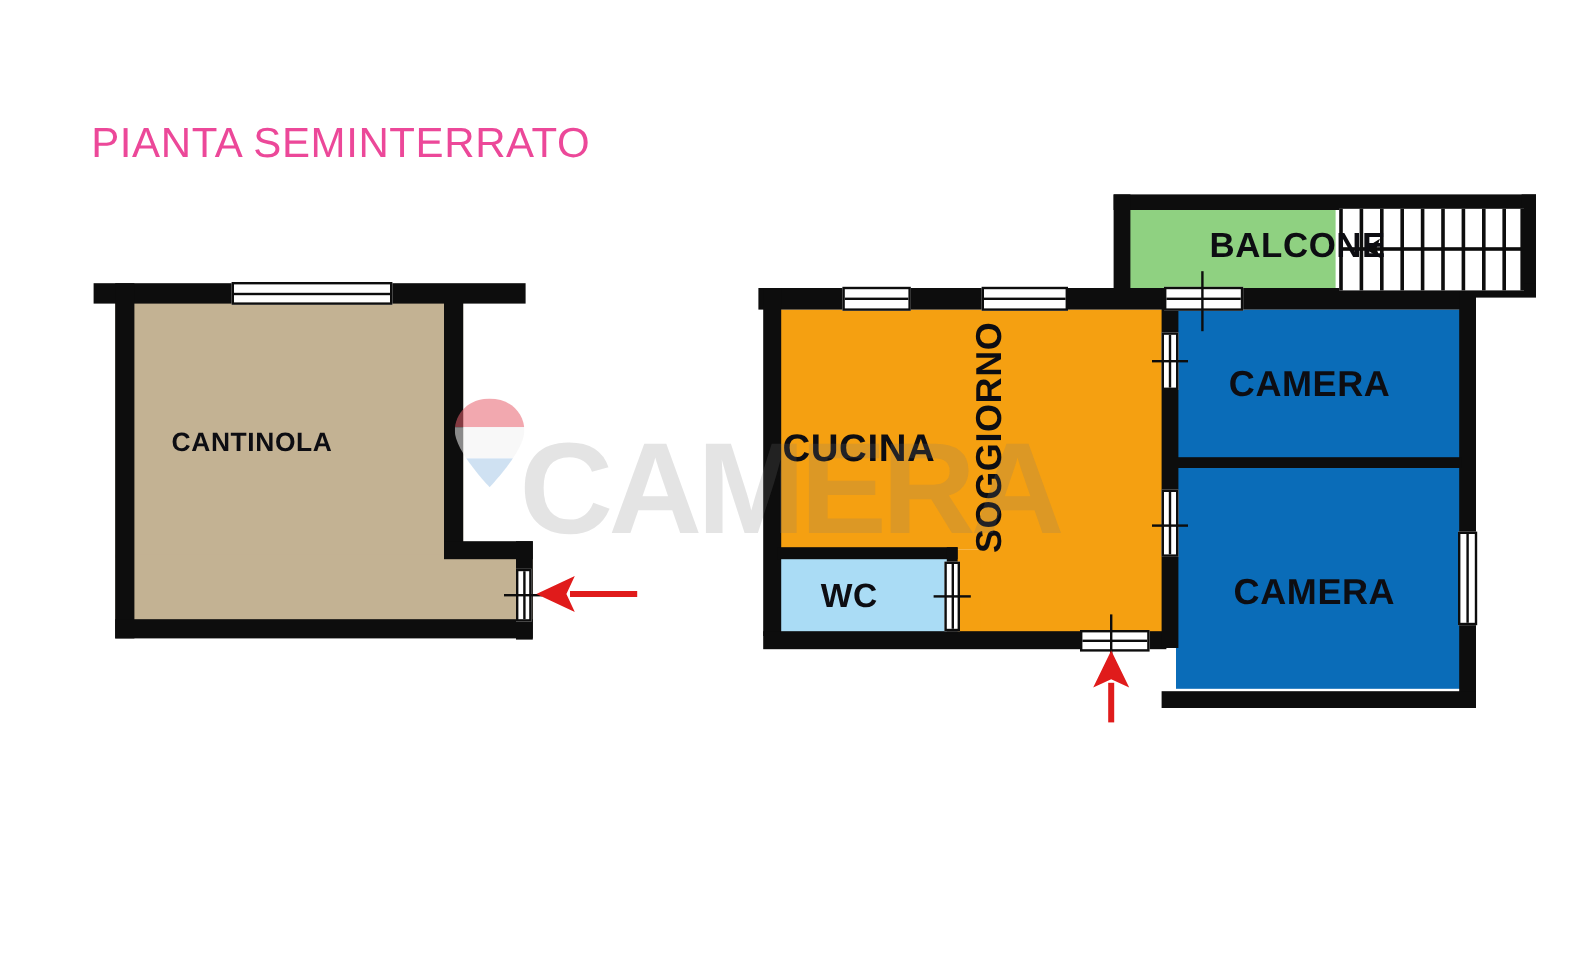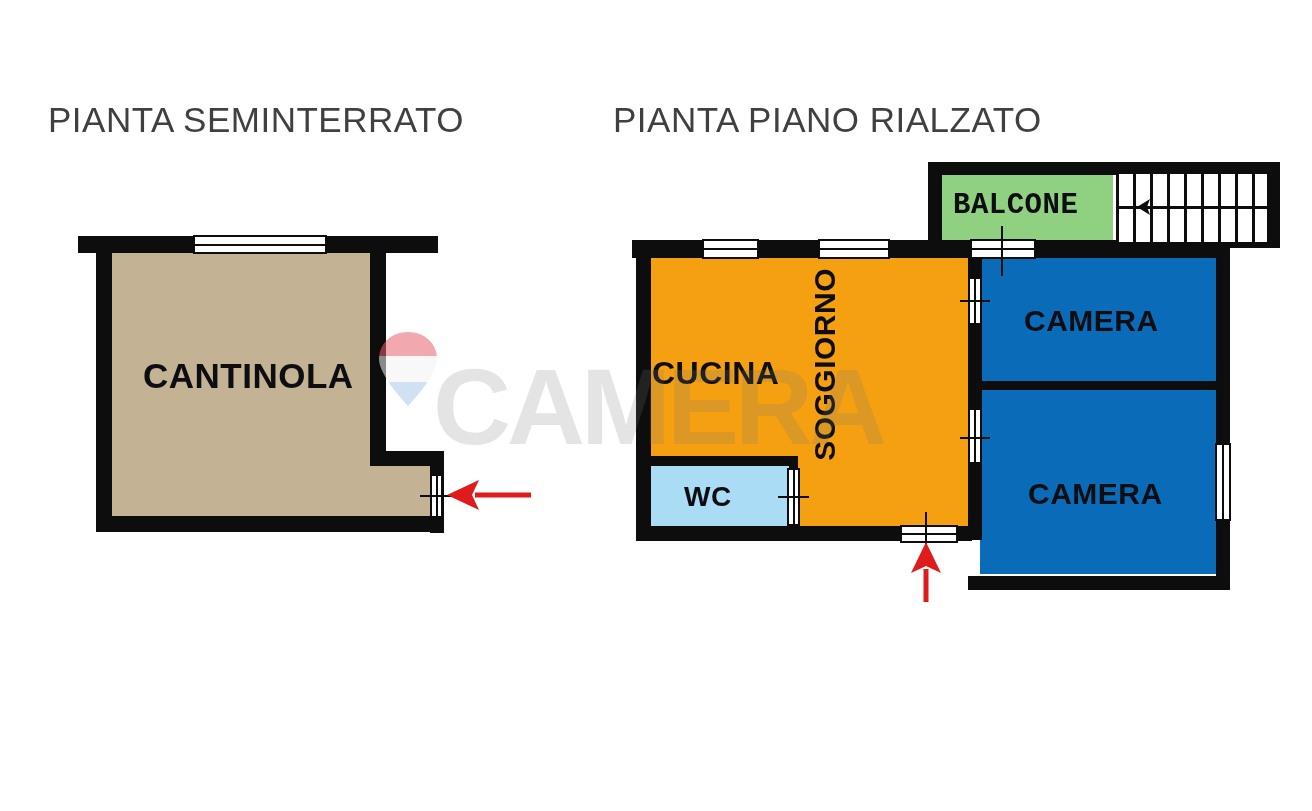--- a/index.html
+++ b/index.html
@@ -17,23 +17,24 @@
     height: 811px;
     background: #ffffff;
   }
 
   
   .plan-title {
     position: absolute;
     font-family: "Liberation Sans", sans-serif;
     font-size: 35px;
     font-weight: 400;
-    color: #404040;
+    color: #ec4899;
     letter-spacing: 0.5px;
     white-space: nowrap;
+    margin-left: 28px;
   }
   #title-left  { left: 48px;  top: 100px; }
   #title-right { left: 613px; top: 100px; }
 
   
   #watermark {
     position: absolute;
     left: 355px; top: 325px;
     width: 540px; height: 150px;
     pointer-events: none;
@@ -119,21 +120,20 @@
     background: #0d0d0d;
   }
 </style>
 </head>
 <body>
 
 <div id="stage">
 
   <div class="plan-title" id="title-left">PIANTA SEMINTERRATO</div>
 
-  <div class="plan-title" id="title-right">PIANTA PIANO RIALZATO</div>
 
   <div id="plan-seminterrato">
 
     <div class="room" style="left:96px; top:250px; width:290px; height:215px; background:#c3b293;"></div>
     <div class="room" style="left:96px; top:462px; width:348px; height:62px; background:#c3b293;"></div>
 
     <div class="wall" style="left:78px; top:236px; width:360px; height:17px;"></div>
     <div class="wall" style="left:96px; top:236px; width:16px; height:296px;"></div>
     <div class="wall" style="left:96px; top:516px; width:348px; height:16px;"></div>
     <div class="wall" style="left:370px; top:250px; width:16px; height:214px;"></div>
@@ -227,28 +227,28 @@
       <path d="M19 1 L34 32 L19 25 L4 32 Z" fill="#e01b1b"></path>
       <rect x="16.5" y="28" width="5" height="33" fill="#e01b1b"></rect>
     </svg>
 
     <div class="room-label" style="left:652px; top:355px; font-size:32px;">CUCINA</div>
 
     <div class="room-label" style="left:808px; top:268px; font-size:30px; writing-mode:vertical-rl; transform:rotate(180deg); transform-origin:center;">SOGGIORNO</div>
 
     <div class="room-label" style="left:684px; top:481px; font-size:28px;">WC</div>
 
-    <div class="room-label" style="left:953px; top:189px; font-size:29px;font-family:Liberation Mono, monospace;">BALCONE</div>
+    <div class="room-label" style="left:1008px; top:189px; font-size:29px;">BALCONE</div>
 
     <div class="room-label" style="left:1024px; top:304px; font-size:30px;">CAMERA</div>
 
     <div class="room-label" style="left:1028px; top:477px; font-size:30px;">CAMERA</div>
   </div>
 
-  <div class="room-label" style="left:143px; top:356px; font-size:35px;">CANTINOLA</div>
+  <div class="room-label" style="left:143px; top:356px; font-size:22px;">CANTINOLA</div>
 
   <div id="watermark">
     <svg class="balloon" viewBox="0 0 62 78">
       <defs>
         <clipPath id="balloonClip">
           <path d="M31 2 C14 2 2 14 2 29 C2 46 31 76 31 76 C31 76 60 46 60 29 C60 14 48 2 31 2 Z"></path>
         </clipPath>
       </defs>
       <g clip-path="url(#balloonClip)" opacity="0.55">
         <rect x="0" y="0" width="62" height="26" fill="#e8616e"></rect>

